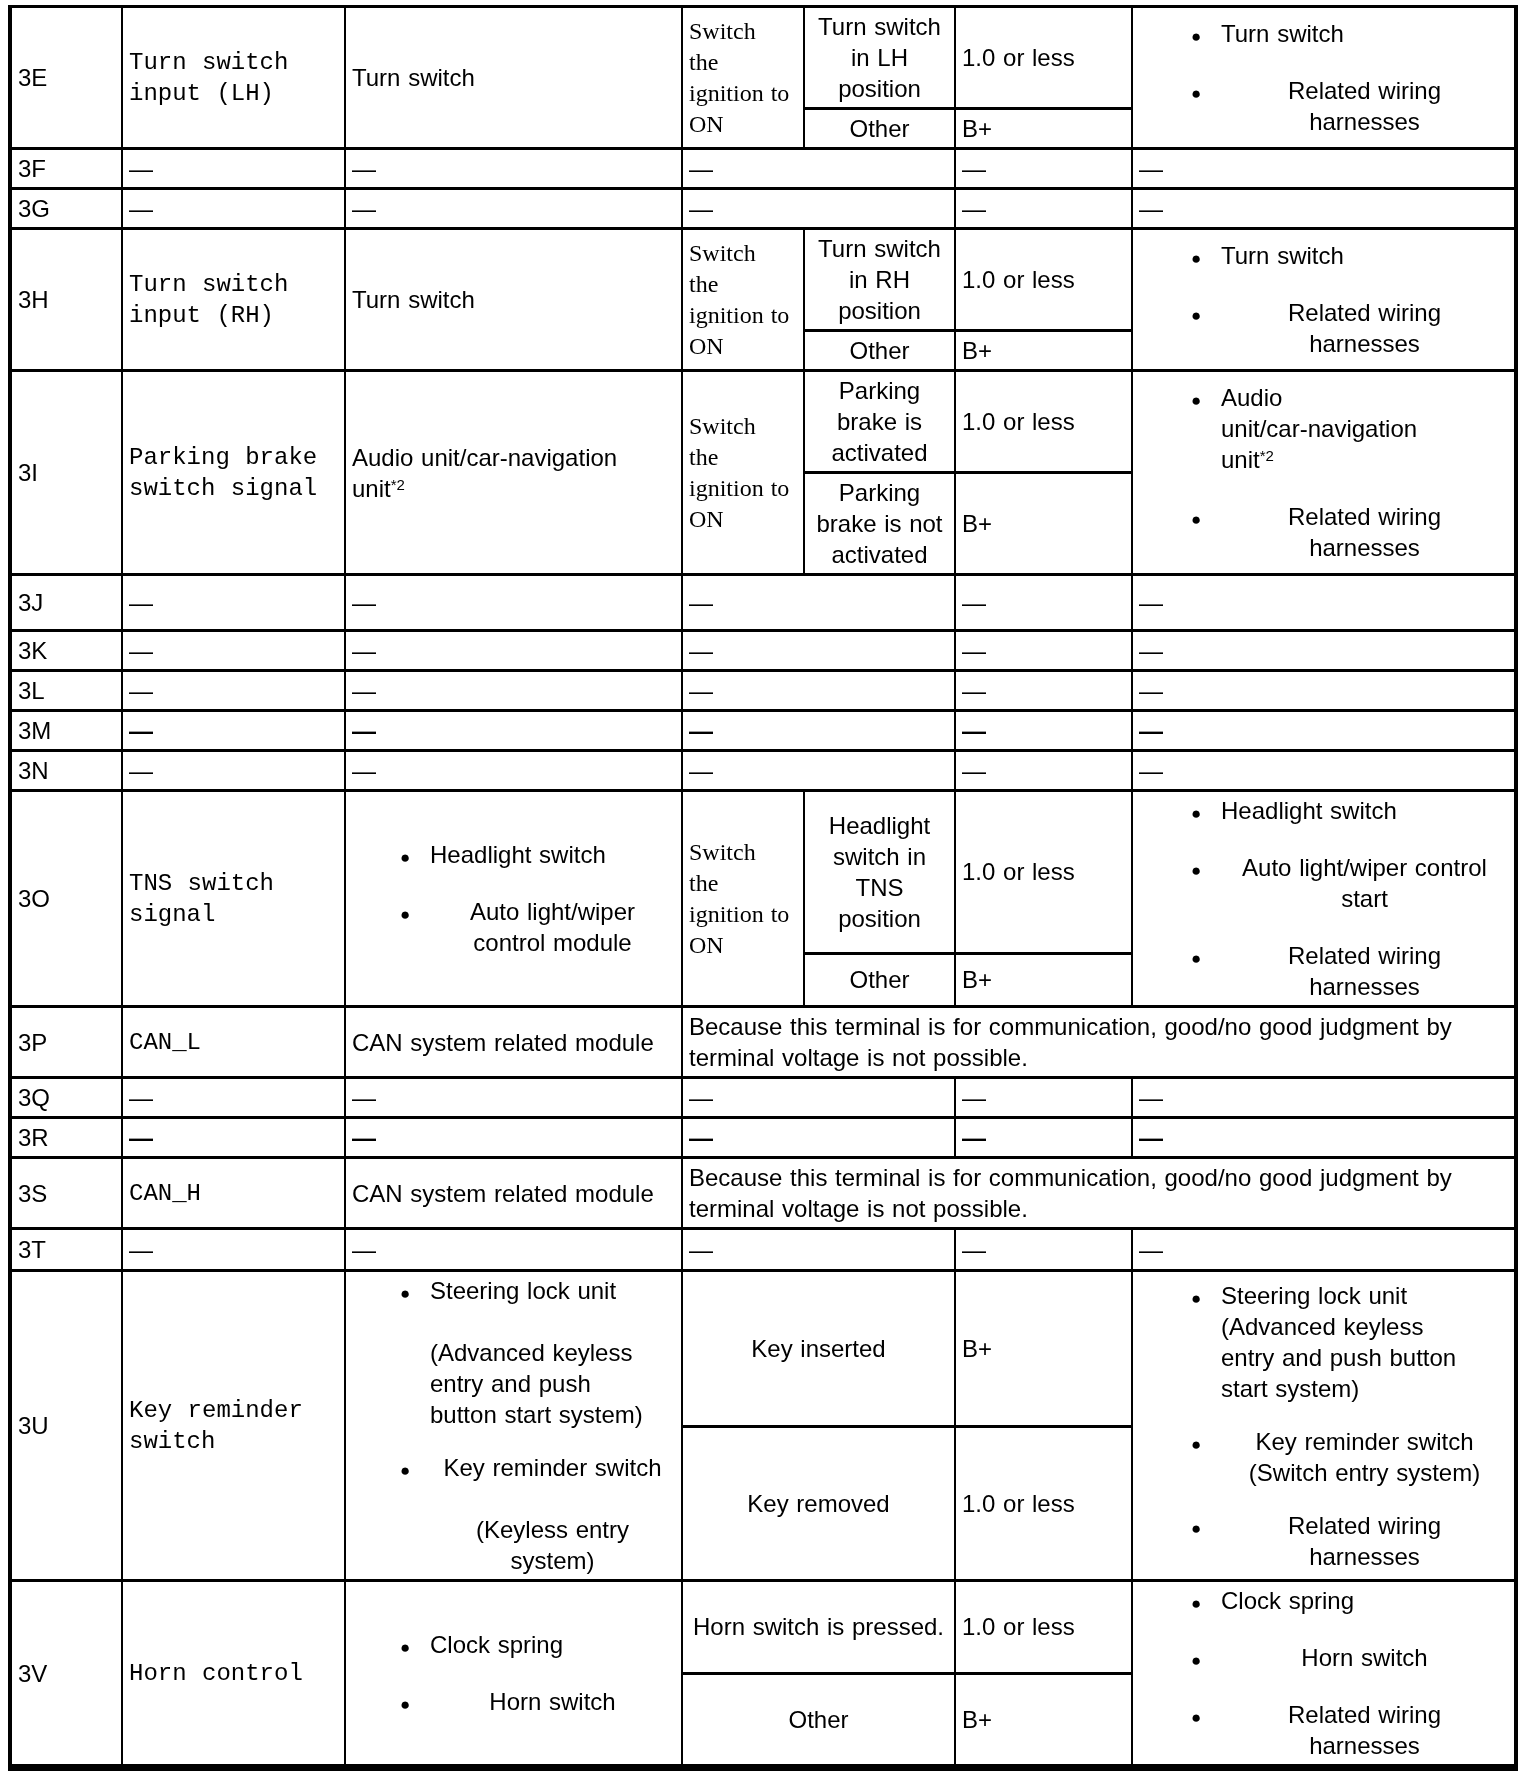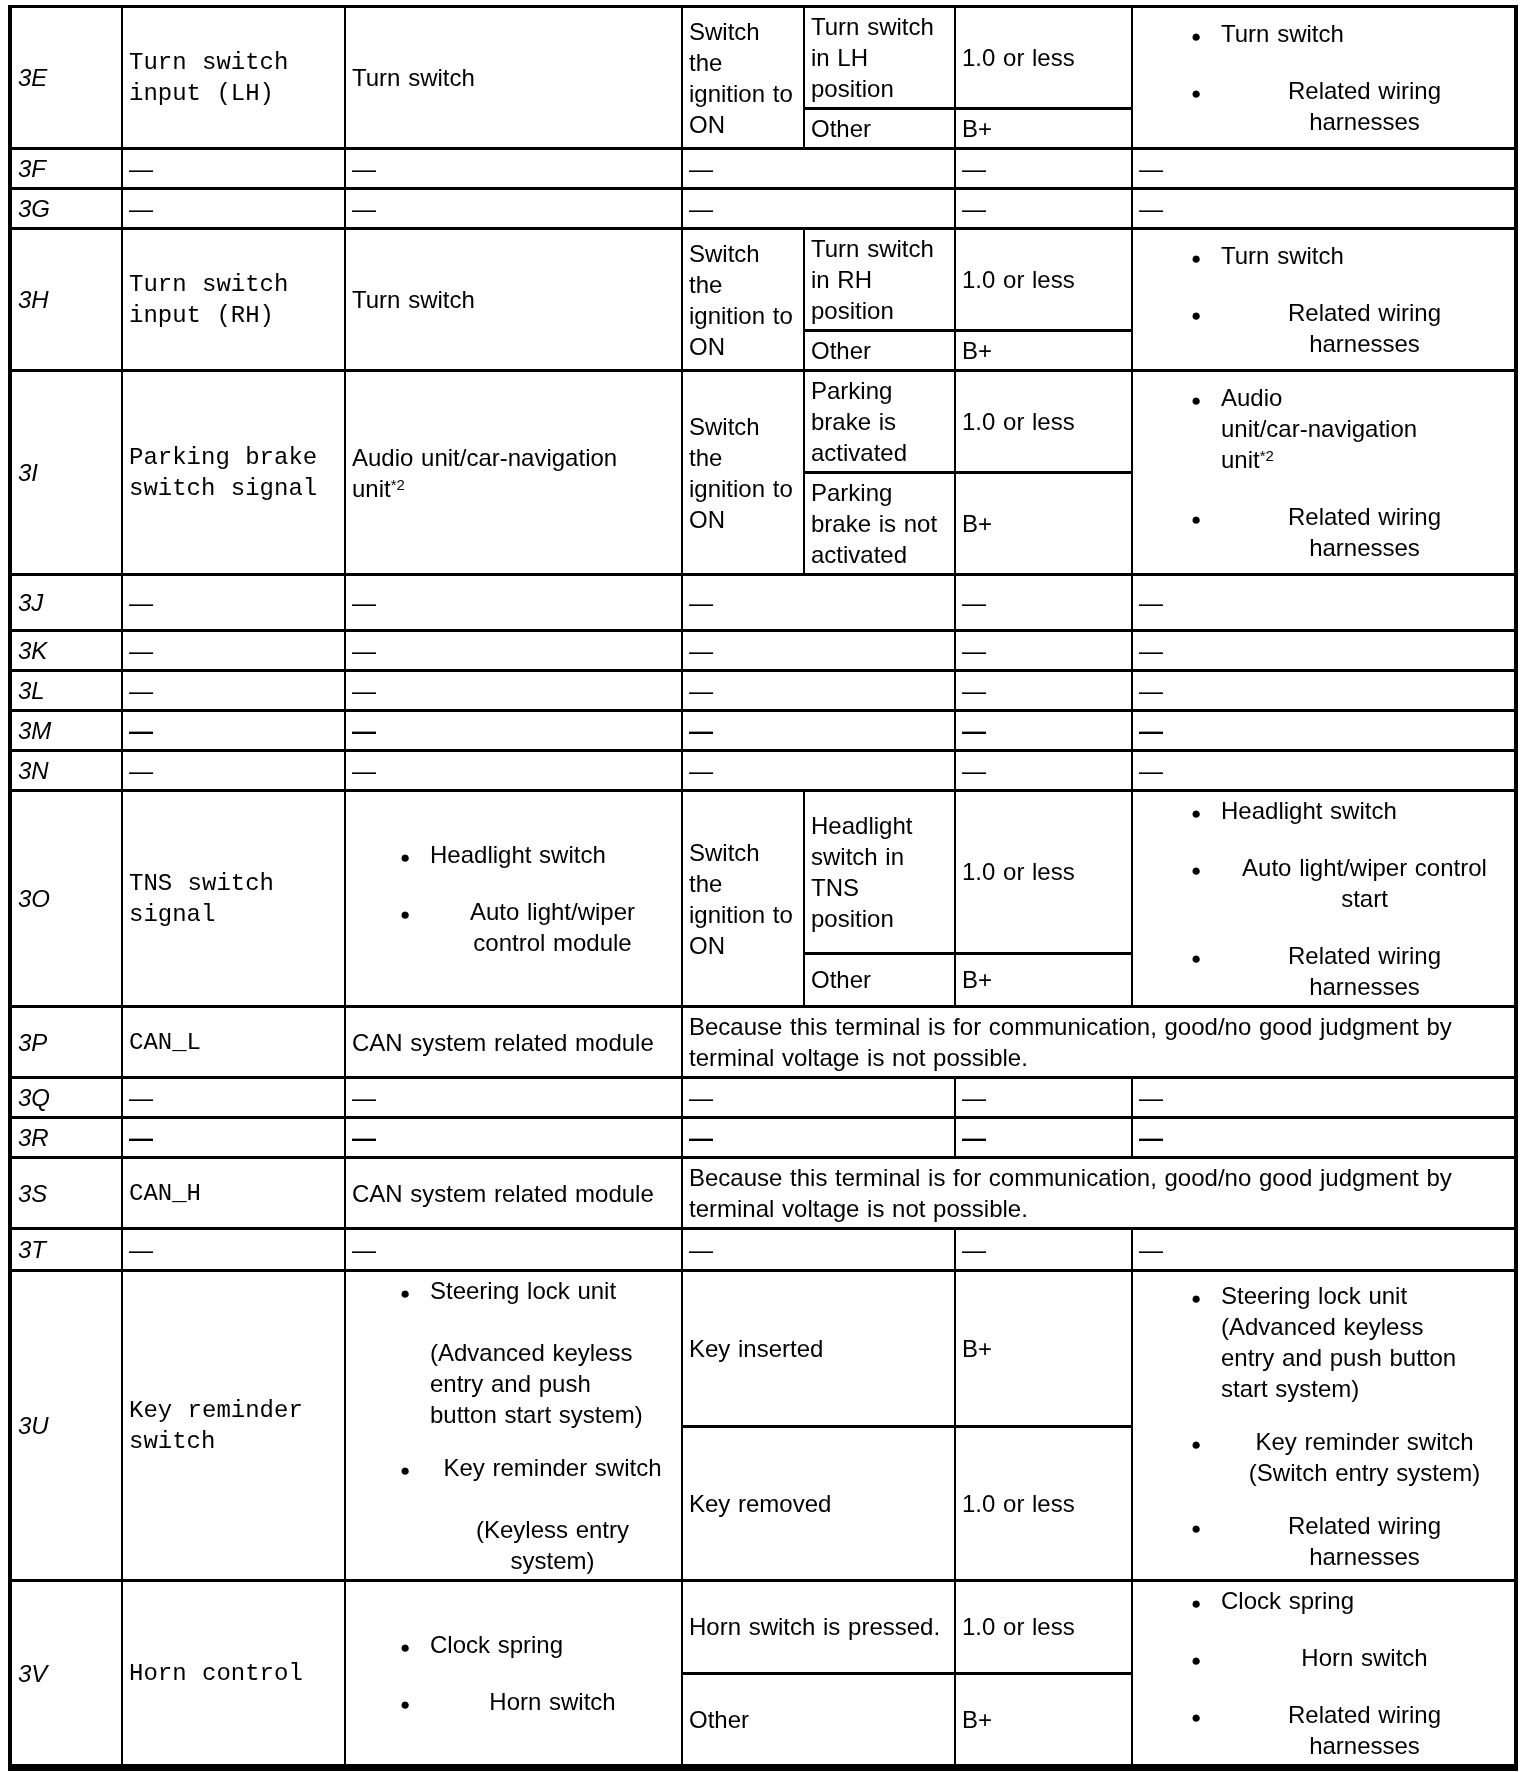--- a/index.html
+++ b/index.html
@@ -29,25 +29,25 @@
     border: 2px solid #000;
     border-top-width: 3px;
     border-bottom-width: 3px;
     font-size: 24px;
     line-height: 31px;
     vertical-align: middle;
     padding: 3px 6px;
     overflow: hidden;
     word-spacing: 1px;
   }
-  td.term  { padding-left: 8px; font-style: italic; }
+  td.term  { padding-left: 8px; }
   td.signal{ padding-left: 9px; padding-right: 5px; font-family: Liberation Mono, monospace; }
   td.conn  { padding-left: 9px; padding-right: 9px; }
-  td.tcond { padding-left: 7px; padding-right: 3px; }
-  td.cond  { padding-left: 8px; padding-right: 7px; }
+  td.tcond { padding-left: 7px; padding-right: 3px; font-family: Liberation Serif, serif; }
+  td.cond  { padding-left: 8px; padding-right: 7px; text-align: center; }
   td.volt  { padding-left: 8px; }
   td.note  { padding-left: 9px; padding-right: 5px; margin-left: 36px; }
   td.dash  { padding-left: 9px; }
   td.bd    { font-weight: bold; letter-spacing: -2px; }
   td.listcell { padding: 3px 2px; }
 
   ul.blist {
     list-style: none;
     margin: 0;
     padding: 0 0 0 52px;

